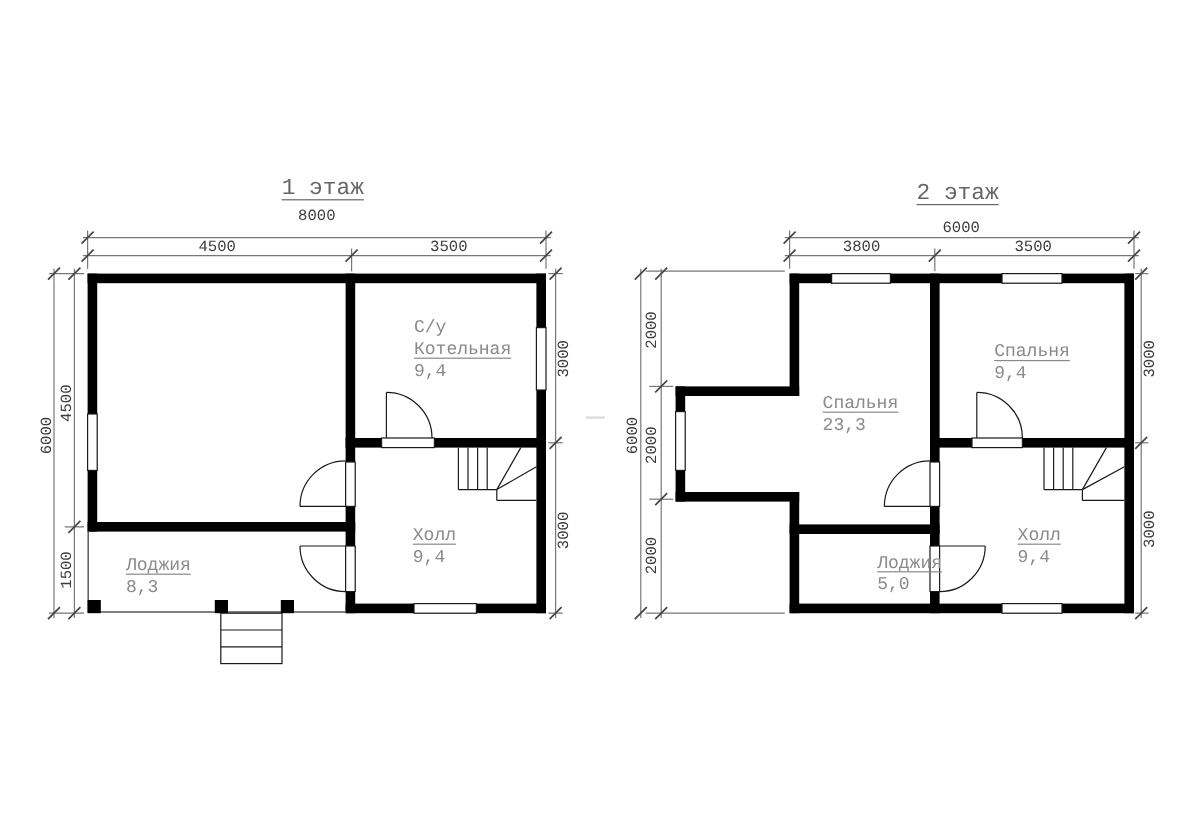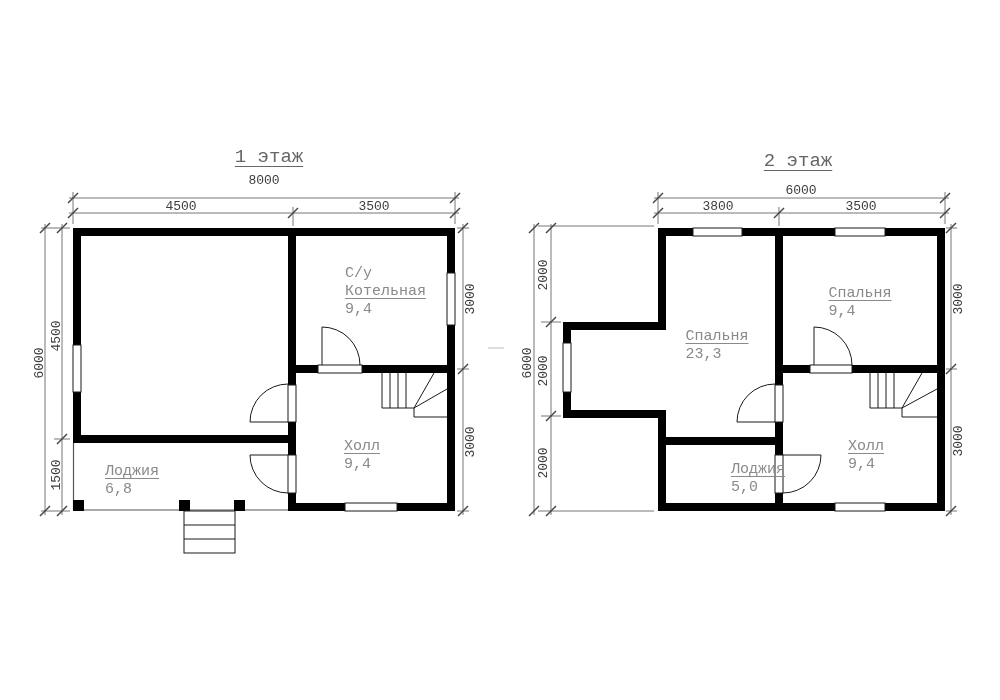--- a/index.html
+++ b/index.html
@@ -249,21 +249,21 @@
     <div>С/у</div>
     <div class="u">Котельная</div>
     <div class="area">9,4</div>
   </div>
   <div class="room-label centered" style="left:362px;top:438px">
     <div class="u">Холл</div>
     <div class="area">9,4</div>
   </div>
   <div class="room-label centered" style="left:132px;top:463px">
     <div class="u">Лоджия</div>
-    <div class="area">6,8</div>
+    <div class="area">8,3</div>
   </div>
 
   <div class="room-label centered" style="left:717px;top:328px">
     <div class="u">Спальня</div>
     <div class="area">23,3</div>
   </div>
   <div class="room-label centered" style="left:860px;top:285px">
     <div class="u">Спальня</div>
     <div class="area">9,4</div>
   </div>

